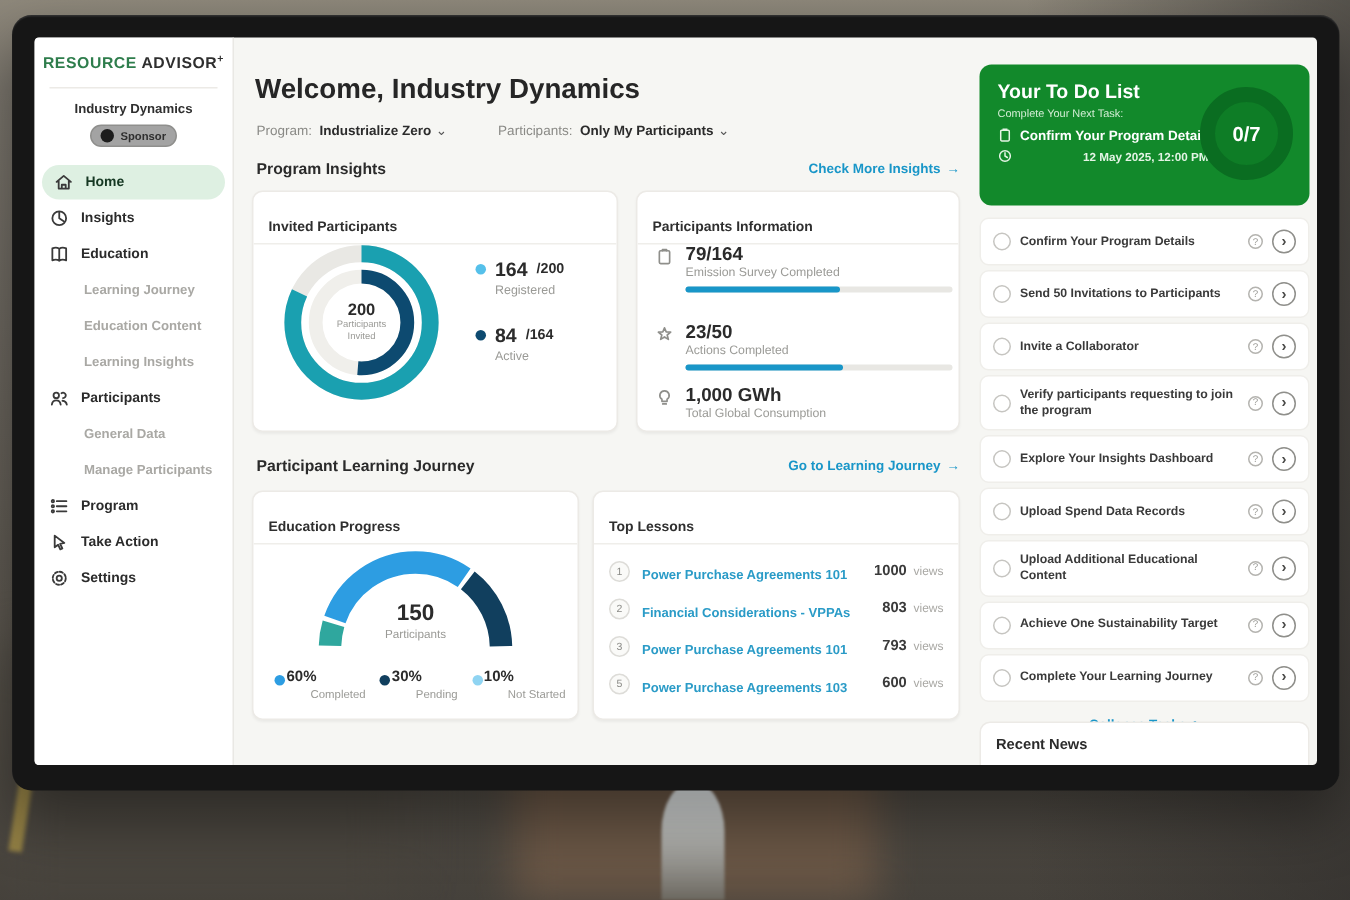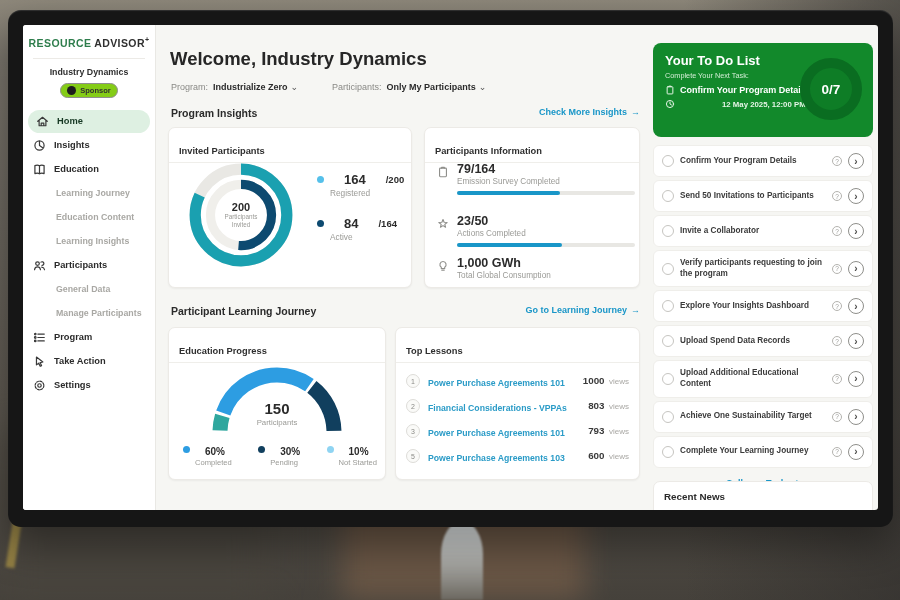--- a/index.html
+++ b/index.html
@@ -18,21 +18,21 @@
              border-radius:13px; box-shadow:0 18px 40px rgba(0,0,0,.4), inset 0 1px 1px rgba(255,255,255,.12); }
   .screen { position:absolute; left:15px; top:15px; right:15px; bottom:17px; background:#f6f6f3; border-radius:3px; overflow:hidden; }
 
   
   .sidebar { position:absolute; left:0; top:0; bottom:0; width:133px; background:#fff; border-right:1px solid #e9e8e4; }
   .logo { text-align:center; padding-top:11px; font-size:10.5px; font-weight:bold; letter-spacing:.4px; }
   .logo .g { color:#2e7d4c; } .logo .d { color:#2f2f2f; } .logo sup { font-size:7px; }
   .side-div { height:1px; background:#eceae6; margin:9px 10px 0 10px; }
   .org { text-align:center; margin-top:8px; font-size:8.8px; font-weight:bold; color:#2f2f2f; }
   .badge { width:58px; margin:6px auto 0; border:1px solid #8f8f8d; border-radius:10px; height:15px;
-           display:flex; align-items:center; justify-content:center; gap:4px; font-size:7.5px; font-weight:bold; color:#2f2f2f; background:#84cc16; }
+           display:flex; align-items:center; justify-content:center; gap:4px; font-size:7.5px; font-weight:bold; color:#2f2f2f; background:#a3a3a3; }
   .badge .bico { width:9px; height:9px; border-radius:50%; background:#1d1d1d; color:#fff; font-size:6px; line-height:9px; text-align:center; }
   .nav { margin-top:12px; }
   .nav-item { display:flex; align-items:center; gap:8px; height:23px; padding:0 10px; margin:1px 0;
               font-size:9.3px; font-weight:bold; color:#2b2b2b; cursor:pointer; }
   .nav-item.active { background:#def0e2; border-radius:13px; margin:1px 5px; padding:0 8px; color:#163823; }
   .nav-item.sub { padding-left:33px; color:#a9a8a4; font-weight:600; font-size:8.8px; height:23px; }
   .nav-ic { width:13px; height:13px; flex:0 0 13px; display:inline-flex; }
   .nav-ic svg { width:13px; height:13px; stroke:#3a3a3a; fill:none; stroke-width:1.4; stroke-linecap:round; stroke-linejoin:round; }
 
   
@@ -49,44 +49,44 @@
   .card { position:absolute; background:#fff; border:1px solid #eceae6; border-radius:7px; box-shadow:0 1px 2px rgba(0,0,0,.05); overflow:hidden; }
   .card-h { height:23px; line-height:23px; padding:0 10px; font-size:9.3px; font-weight:bold; color:#2f2f2f; border-bottom:1px solid #efeeea;margin-top:12px; }
 
   
   .donut-wrap { position:absolute; left:16px; top:31px; width:112px; height:112px; }
   .donut-center { position:absolute; left:16px; top:31px; width:112px; height:112px; display:flex; flex-direction:column; align-items:center; justify-content:center; text-align:center; }
   .donut-center .v { font-size:11px; font-weight:bold; color:#2b2b2b; }
   .donut-center .l { font-size:6.3px; color:#9a9a96; line-height:1.25; }
   .dlegend { position:absolute; left:148px; top:44px; }
   .dlegend .item { margin-bottom:18px; }
-  .dl-row { display:flex; align-items:center; gap:20px; }
+  .dl-row { display:flex; align-items:center; gap:6px; }
   .dot { width:7px; height:7px; border-radius:50%; flex:0 0 7px; }
   .dl-val { font-size:13px; font-weight:bold; color:#2b2b2b; }
   .dl-tot { font-size:9.5px; font-weight:bold; color:#2b2b2b; }
   .dl-lab { font-size:8.3px; color:#9a9a96; margin-left:13px; margin-top:1px; }
 
   
   .stat { position:absolute; left:12px; right:12px; display:flex; gap:7px; }
   .stat-ic { width:13px; flex:0 0 13px; padding-top:2px; }
   .stat-ic svg { width:12px; height:12px; stroke:#8f8f8b; fill:none; stroke-width:1.3; stroke-linecap:round; stroke-linejoin:round; }
   .stat-val { font-size:12.5px; font-weight:bold; color:#2b2b2b; }
   .stat-lab { font-size:8.2px; color:#9a9a96; margin-top:1px; }
   .bar-track { margin-top:5px; height:4px; border-radius:2px; background:#e8e7e3; width:178px; }
   .bar-fill { height:4px; border-radius:2px; background:#1996c8; width:0; }
 
   
   .gauge-wrap { position:absolute; left:50%; transform:translateX(-50%); top:26px; width:150px; height:85px; }
   .gauge-center { position:absolute; left:0; right:0; top:72px; text-align:center; }
   .gauge-center .v { font-size:15px; font-weight:bold; color:#2b2b2b; }
   .gauge-center .l { font-size:7.8px; color:#9a9a96; margin-top:1px; }
   .glegend { position:absolute; left:14px; right:8px; top:118px; display:flex; justify-content:space-between; }
-  .gl-item .top { display:flex; align-items:flex-start; gap:15px; }
+  .gl-item .top { display:flex; align-items:flex-end; gap:1px; }
   .gl-pct { font-size:10px; font-weight:bold; color:#2b2b2b; }
-  .gl-lab { font-size:7.6px; color:#9a9a96; margin-left:12px; margin-top:1px; }
+  .gl-lab { font-size:7.6px; color:#9a9a96; margin-left:24px; margin-top:1px; }
 
   
   .lesson-row { display:flex; align-items:flex-end; gap:8px; height:25px; padding:0 10px; }
   .rank { width:14px; height:14px; flex:0 0 14px; border:1px solid #dddcd8; border-radius:50%; font-size:7px; color:#8a8a86;
           display:flex; align-items:center; justify-content:center; background:#fafaf8; }
   .lesson-title { flex:1; font-size:8.7px; font-weight:bold; color:#2a9bc7; cursor:pointer; white-space:nowrap; overflow:hidden; }
   .views { white-space:nowrap; }
   .views b { font-size:9.8px; color:#3a3a3a; }
   .views i { font-style:normal; font-size:8px; color:#a9a8a4; }
 

